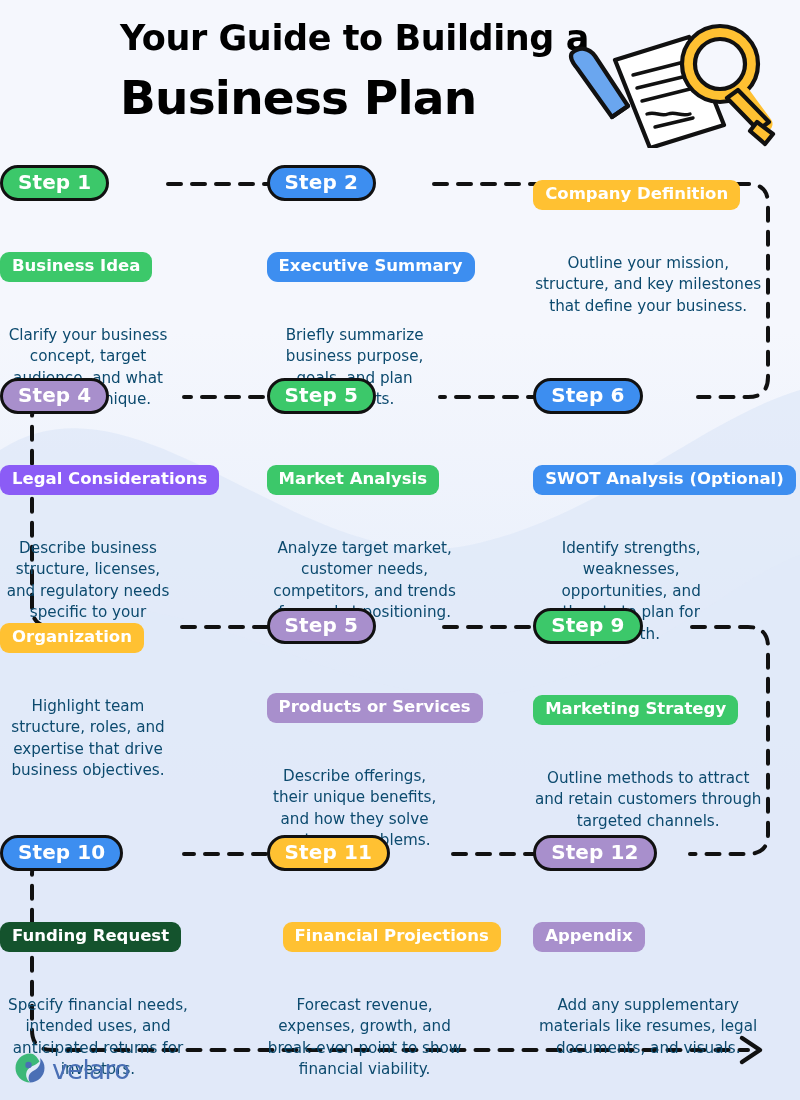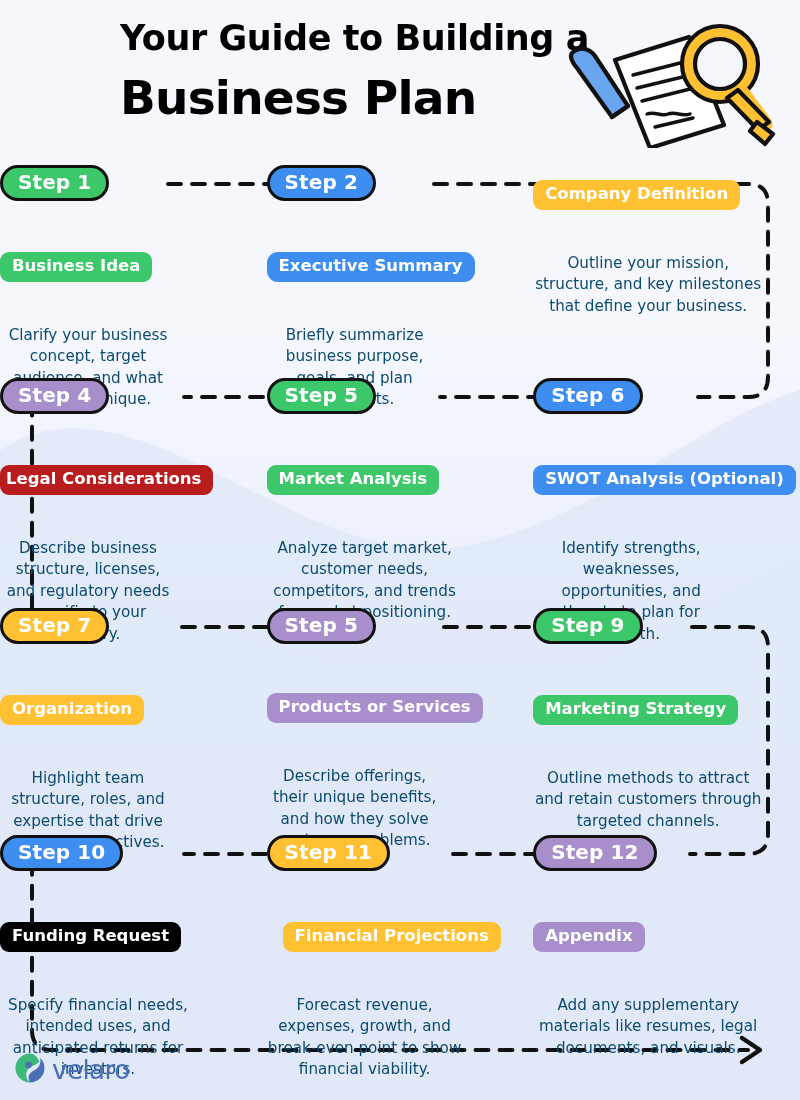--- a/index.html
+++ b/index.html
@@ -165,57 +165,56 @@
       </div>
       <div class="col">
         <div class="label-pill" style="background: rgb(255, 193, 50);">Company Definition</div>
         <div class="desc w-wide">Outline your mission, structure, and key milestones that define your business.</div>
       </div>
     </div>
 
     <div class="row" style="top:378px;left:0;">
       <div class="col">
         <div class="step-badge" style="background: rgb(168, 143, 204);">Step 4</div>
-        <div class="label-pill" style="background: #b91c1c; padding-left: 6px;">Legal Considerations</div>
+        <div class="label-pill" style="background: #8b5cf6;">Legal Considerations</div>
         <div class="desc w-narrow">Describe business structure, licenses, and regulatory needs specific to your industry.</div>
       </div>
       <div class="col">
         <div class="step-badge" style="background: rgb(60, 200, 106);">Step 5</div>
         <div class="label-pill" style="background: rgb(60, 200, 106);">Market Analysis</div>
         <div class="desc w-mid">Analyze target market, customer needs, competitors, and trends for market positioning.</div>
       </div>
       <div class="col">
         <div class="step-badge" style="background: rgb(61, 142, 240);">Step 6</div>
         <div class="label-pill" style="background: rgb(61, 142, 240);">SWOT Analysis (Optional)</div>
         <div class="desc w-mid">Identify strengths, weaknesses, opportunities, and threats to plan for growth.</div>
       </div>
     </div>
 
     <div class="row" style="top:608px;left:0;">
       <div class="col">
-        <div class="step-badge" style="background: rgb(255, 193, 50);">Step 7</div>
         <div class="label-pill" style="background: rgb(255, 193, 50);">Organization</div>
         <div class="desc w-narrow">Highlight team structure, roles, and expertise that drive business objectives.</div>
       </div>
       <div class="col">
         <div class="step-badge" style="background: rgb(168, 143, 204);">Step 5</div>
         <div class="label-pill" style="background: rgb(168, 143, 204); margin-top: 13px;">Products or Services</div>
         <div class="desc w-narrow">Describe offerings, their unique benefits, and how they solve customer problems.</div>
       </div>
       <div class="col">
         <div class="step-badge" style="background: rgb(60, 200, 106);">Step 9</div>
         <div class="label-pill" style="background: rgb(60, 200, 106);">Marketing Strategy</div>
         <div class="desc w-wide">Outline methods to attract and retain customers through targeted channels.</div>
       </div>
     </div>
 
     <div class="row" style="top:835px;left:0;">
       <div class="col">
         <div class="step-badge" style="background: rgb(61, 142, 240);">Step 10</div>
-        <div class="label-pill" style="background: #000000;">Funding Request</div>
+        <div class="label-pill" style="background: #14532d;">Funding Request</div>
         <div class="desc w-mid">Specify financial needs, intended uses, and anticipated returns for investors.</div>
       </div>
       <div class="col">
         <div class="step-badge" style="background: rgb(255, 193, 50);">Step 11</div>
         <div class="label-pill" style="background: rgb(255, 193, 50); margin-left: 16px;">Financial Projections</div>
         <div class="desc w-mid">Forecast revenue, expenses, growth, and break-even point to show financial viability.</div>
       </div>
       <div class="col">
         <div class="step-badge" style="background: rgb(168, 143, 204);">Step 12</div>
         <div class="label-pill" style="background: rgb(168, 143, 204);">Appendix</div>

